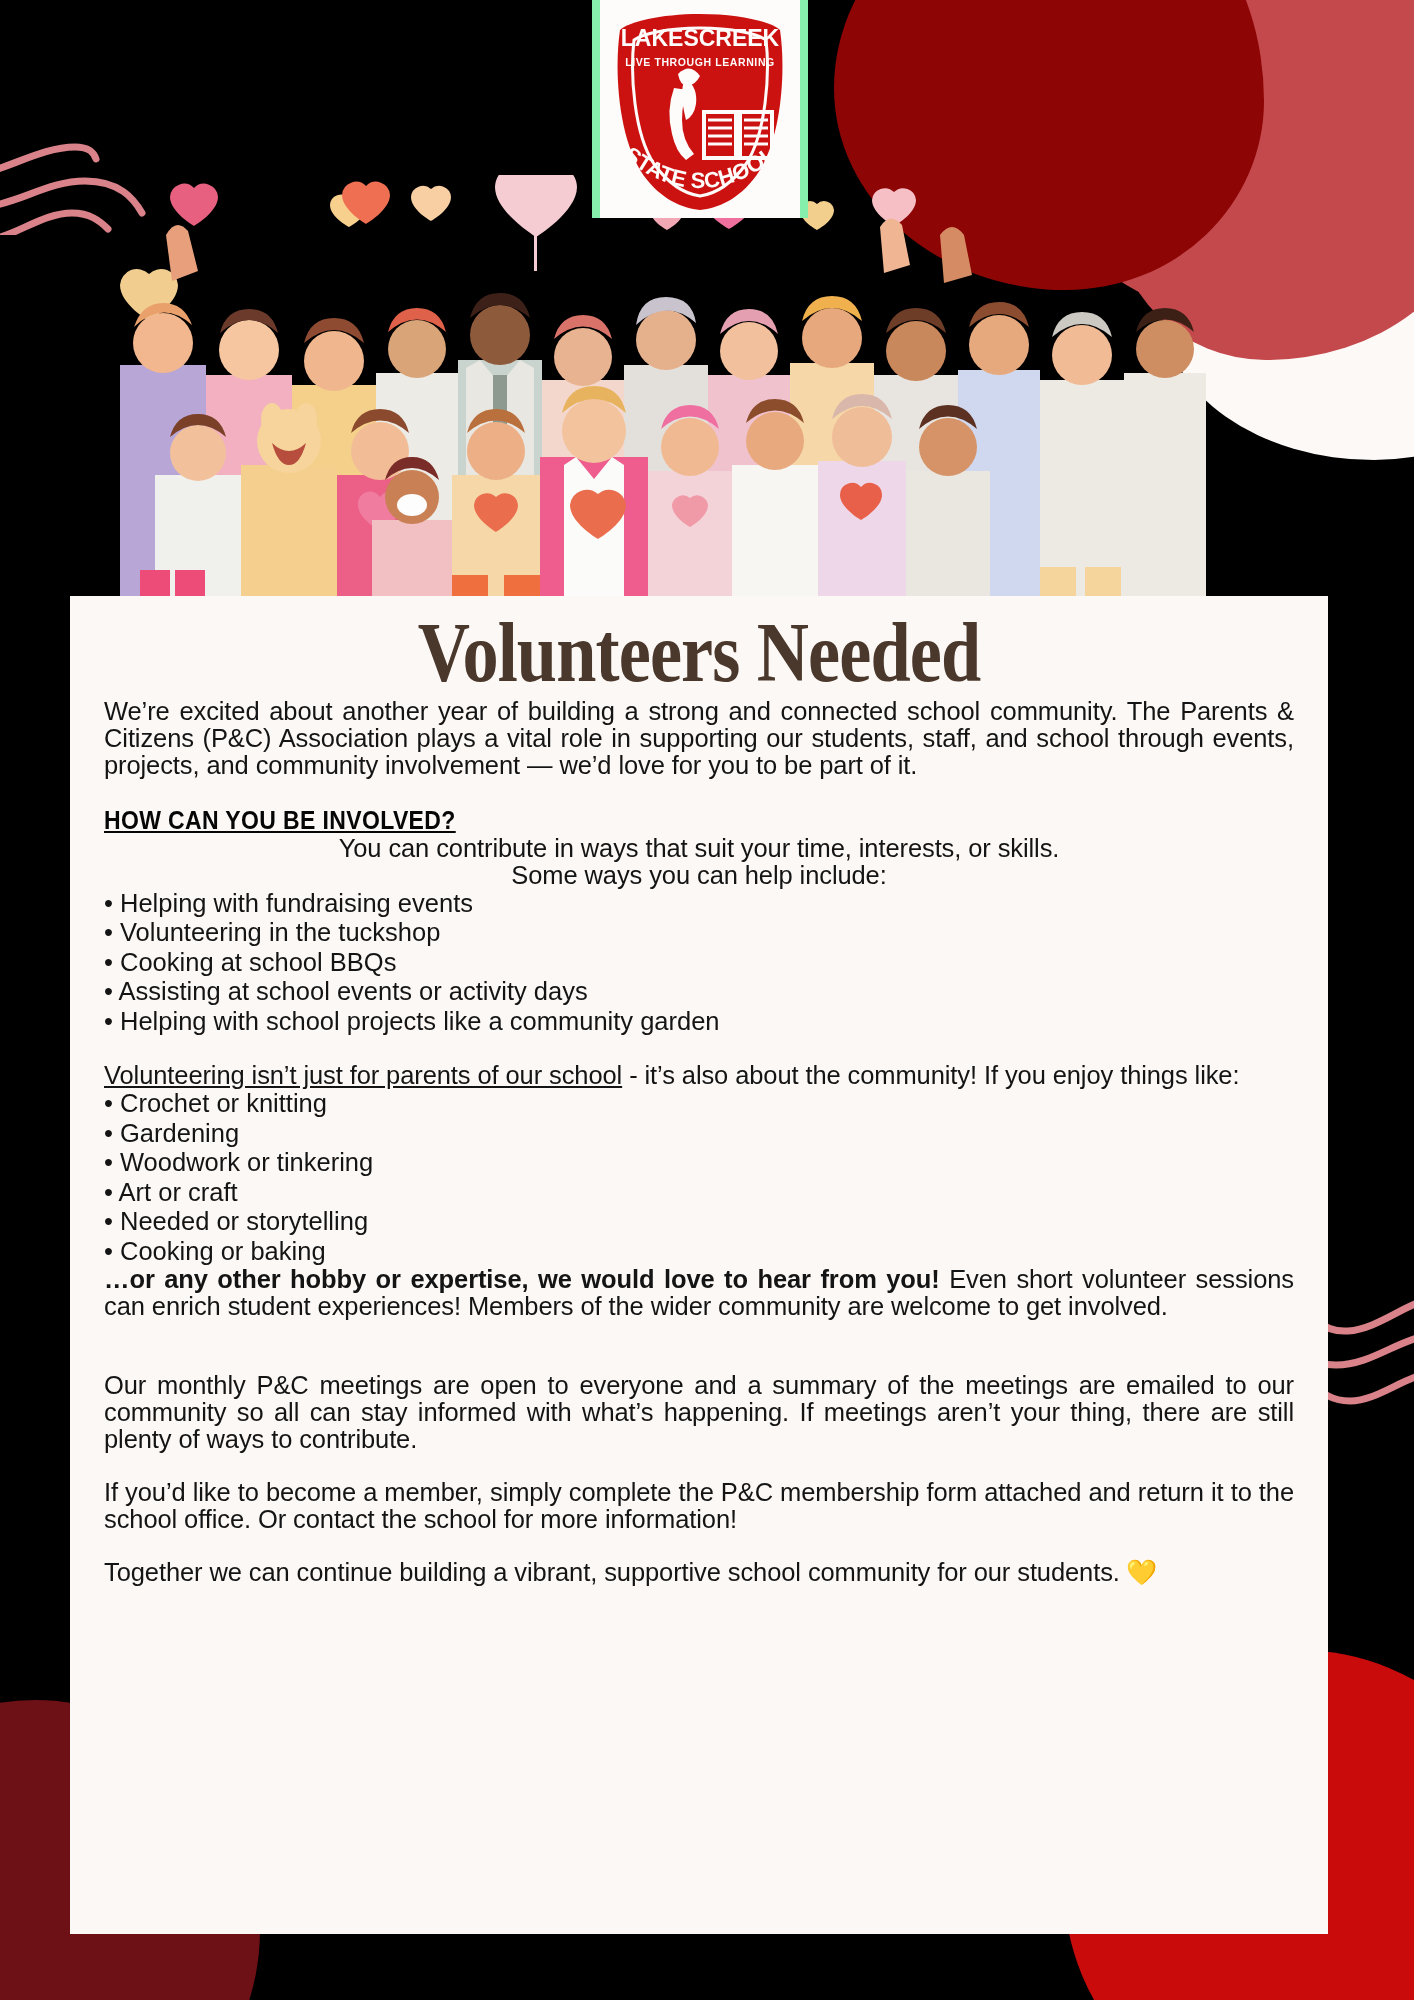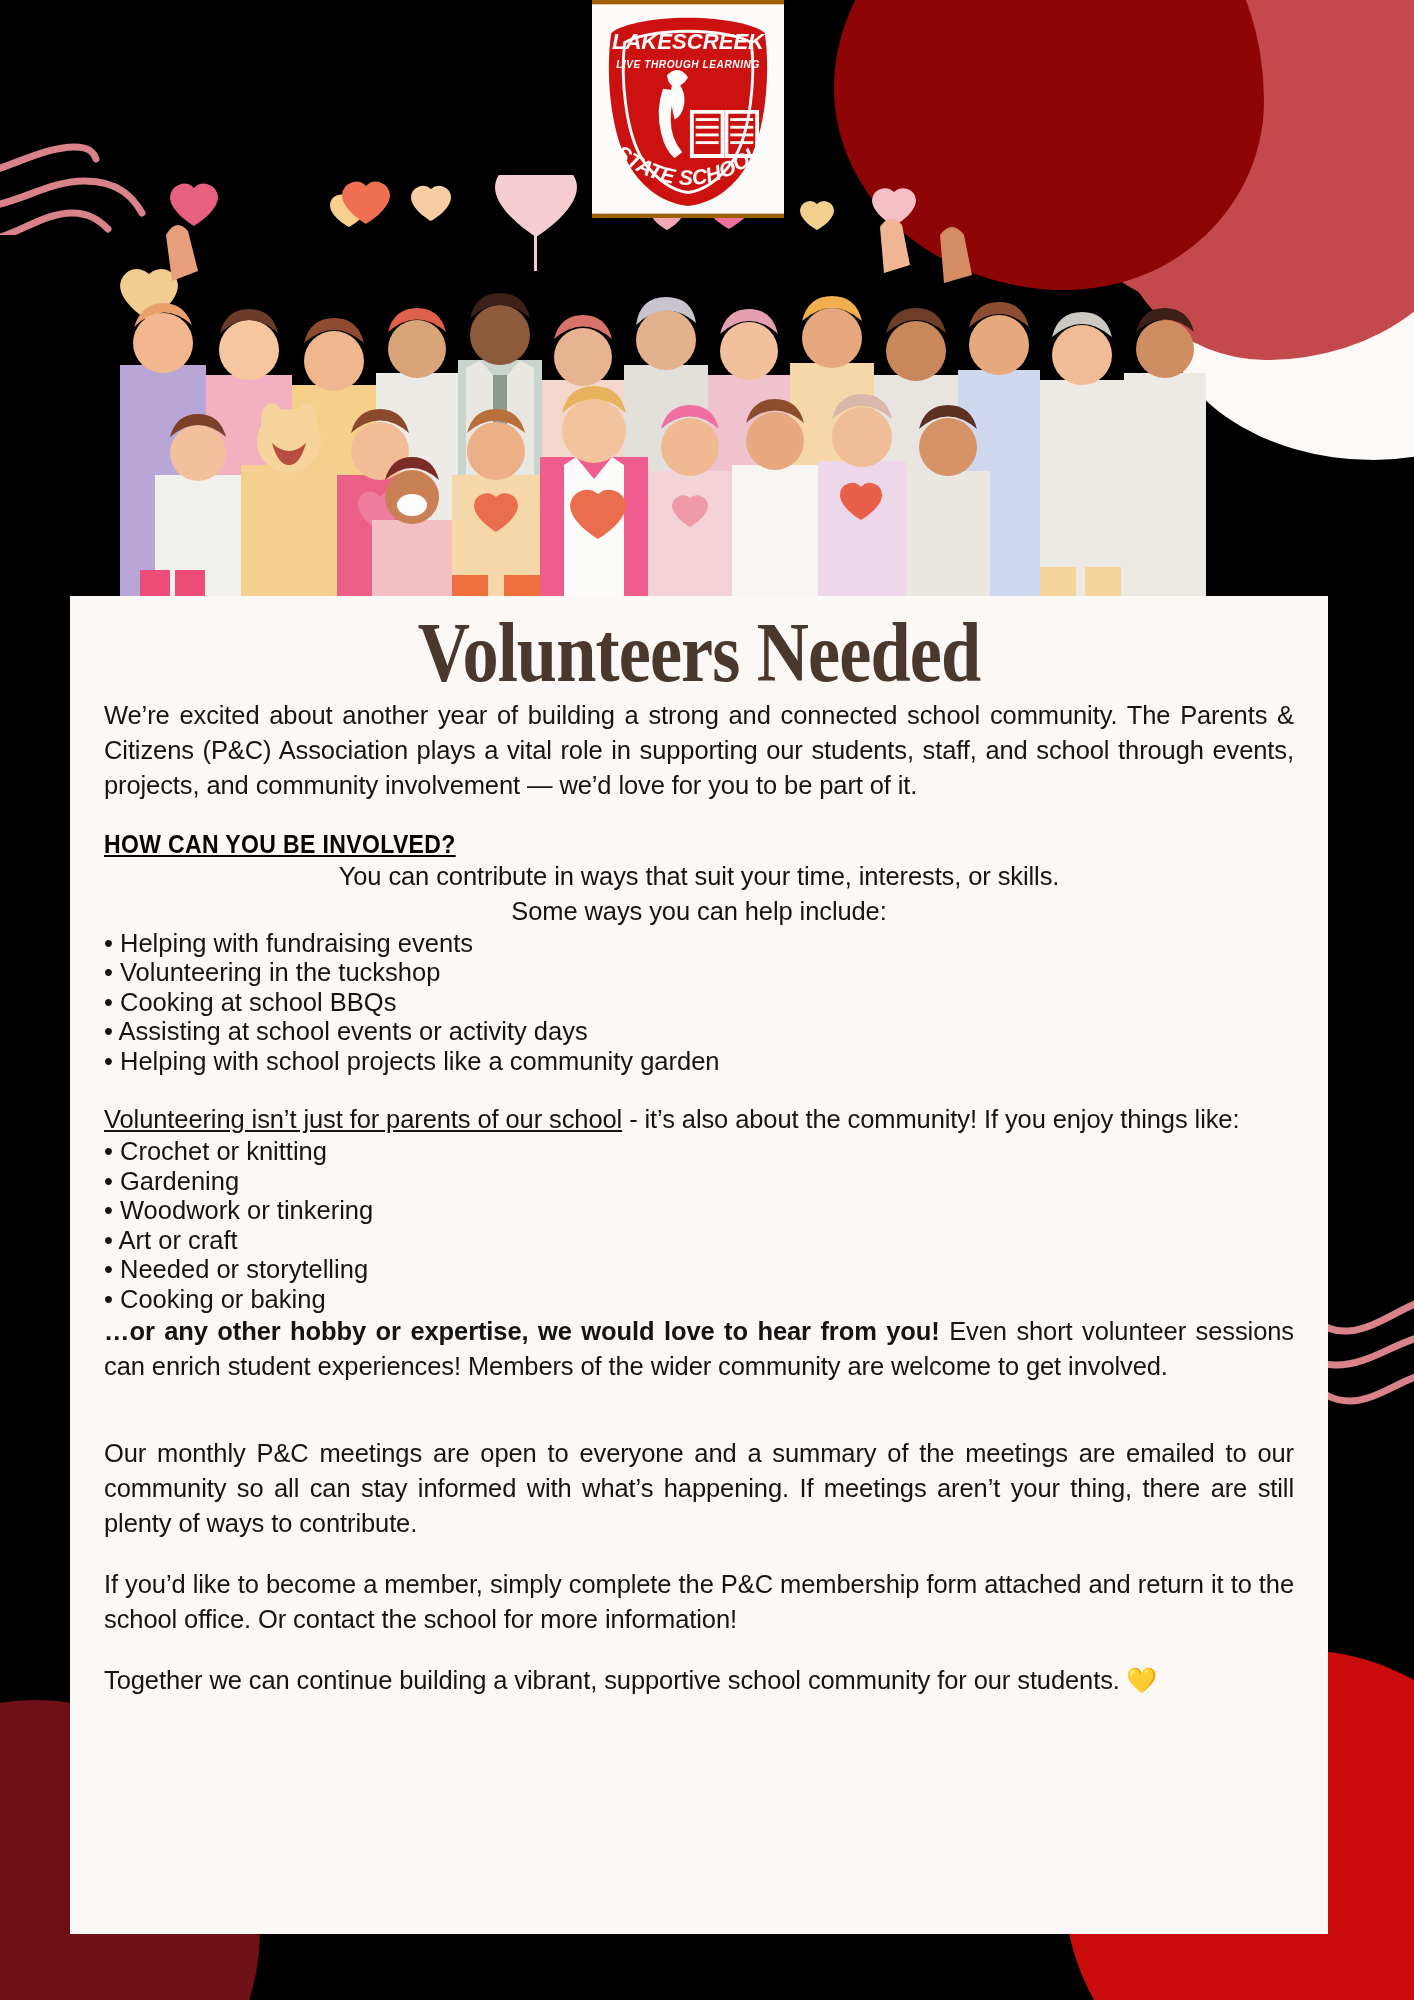--- a/index.html
+++ b/index.html
@@ -49,23 +49,22 @@
   .squiggles svg{display:block;}
 
   
   .people-band{
     position:absolute;left:0;top:175px;width:1414px;height:440px;
   }
   .people-band svg{display:block;width:100%;height:100%;}
 
   
   .crest-box{
-    position:absolute;left:592px;top:0;width:192px;height:218px;
-    background:#a16207;
-    font-style:italic;
+    position:absolute;left:592px;top:0;width:216px;height:218px;
+    background:#86efac;
   }
   .crest-box svg{display:block;width:100%;height:100%;}
 
   
   .panel{
     position:absolute;left:70px;top:596px;width:1258px;height:1338px;
     background:#fcf8f5;
     padding:0 0 0 0;
     box-sizing:border-box;
   }
@@ -80,21 +79,21 @@
     letter-spacing:-1px;
     color:#4b382c;
     text-align:center;
     transform:scaleX(0.86);
     transform-origin:center;
   }
 
   p.body{
     margin:0;
     font-size:25.5px;
-    line-height:35px;
+    line-height:27px;
     color:#141414;
     text-align:justify;
     text-justify:inter-word;
     letter-spacing:-0.1px;
   }
   p.body.left{text-align:center;}
 
   .h2{
     margin:0;
     font-family:"Liberation Sans", sans-serif;

